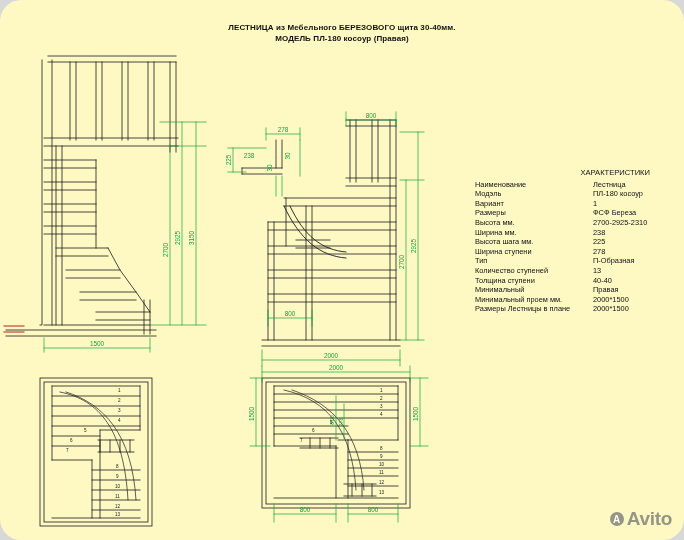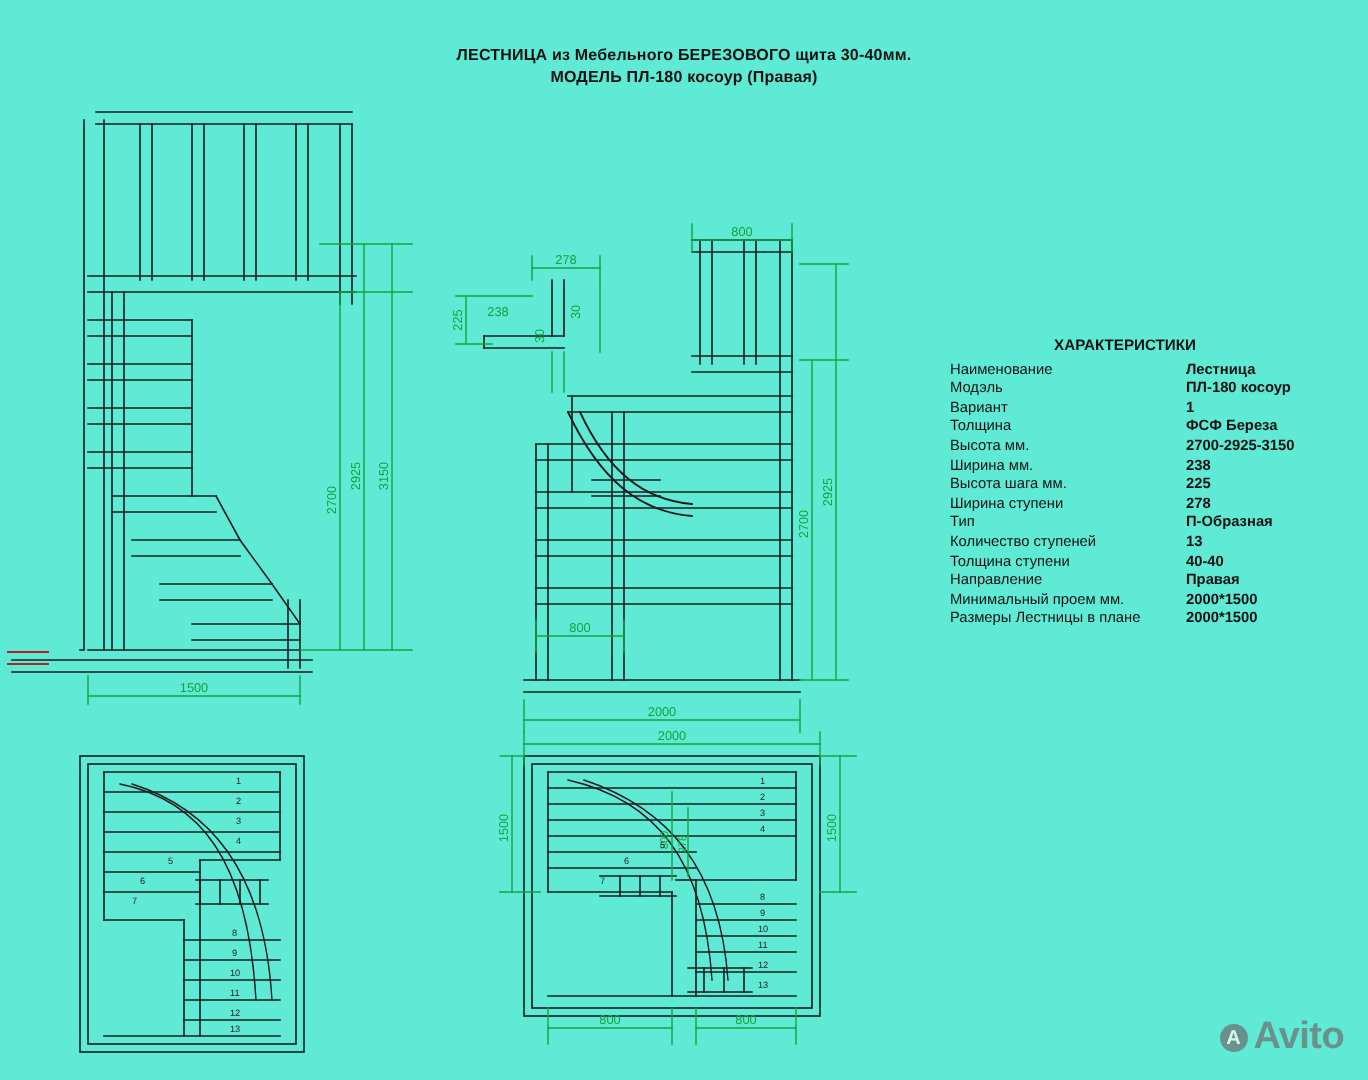--- a/index.html
+++ b/index.html
@@ -4,23 +4,24 @@
 <style>
   html, body {
     margin: 0;
     padding: 0;
     background: #d8d8d8;
   }
   #page {
     position: relative;
     width: 684px;
     height: 540px;
-    background: #5eead4;
+    background: #fef9c3;
     overflow: hidden;
     font-family: "Liberation Sans", sans-serif;
+    border-radius: 21px;
   }
   
   .title {
     position: absolute;
     left: 0;
     top: 22px;
     width: 684px;
     text-align: center;
     font-size: 8px;
     font-weight: bold;
@@ -34,32 +35,32 @@
   .spec {
     position: absolute;
     left: 475px;
     top: 168px;
     width: 205px;
     font-size: 7.4px;
     color: #111;
     line-height: 9.6px;
   }
   .spec .spec-title {
-    text-align: center;
-    font-weight: bold;
+    text-align: right;
+    font-weight: normal;
     margin-bottom: 2px;
     padding-right: 30px;
     font-size: 7.6px;
   }
   .spec .row {
     display: flex;
     white-space: nowrap;
   }
   .spec .k { width: 118px; }
-  .spec .v { flex: 1; font-weight: bold; }
+  .spec .v { flex: 1; }
 
   
   svg.dwg {
     position: absolute;
     left: 0;
     top: 0;
     width: 684px;
     height: 540px;
   }
   
@@ -422,26 +423,26 @@
       </div>
     <div class="row">
         <div class="k">Модэль</div>
         <div class="v">ПЛ-180 косоур</div>
       </div>
     <div class="row">
         <div class="k">Вариант</div>
         <div class="v">1</div>
       </div>
     <div class="row">
-        <div class="k">Толщина</div>
+        <div class="k">Размеры</div>
         <div class="v">ФСФ Береза</div>
       </div>
     <div class="row">
         <div class="k">Высота мм.</div>
-        <div class="v">2700-2925-3150</div>
+        <div class="v">2700-2925-2310</div>
       </div>
     <div class="row">
         <div class="k">Ширина мм.</div>
         <div class="v">238</div>
       </div>
     <div class="row">
         <div class="k">Высота шага мм.</div>
         <div class="v">225</div>
       </div>
     <div class="row">
@@ -454,21 +455,21 @@
       </div>
     <div class="row">
         <div class="k">Количество ступеней</div>
         <div class="v">13</div>
       </div>
     <div class="row">
         <div class="k">Толщина ступени</div>
         <div class="v">40-40</div>
       </div>
     <div class="row">
-        <div class="k">Направление</div>
+        <div class="k">Минимальный</div>
         <div class="v">Правая</div>
       </div>
     <div class="row">
         <div class="k">Минимальный проем мм.</div>
         <div class="v">2000*1500</div>
       </div>
     <div class="row">
         <div class="k">Размеры Лестницы в плане</div>
         <div class="v">2000*1500</div>
       </div>

